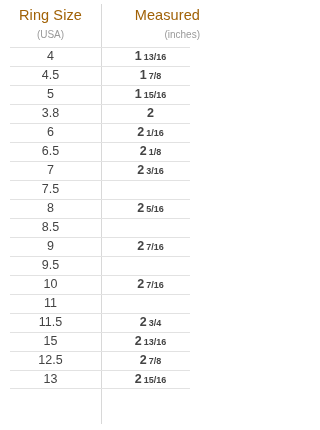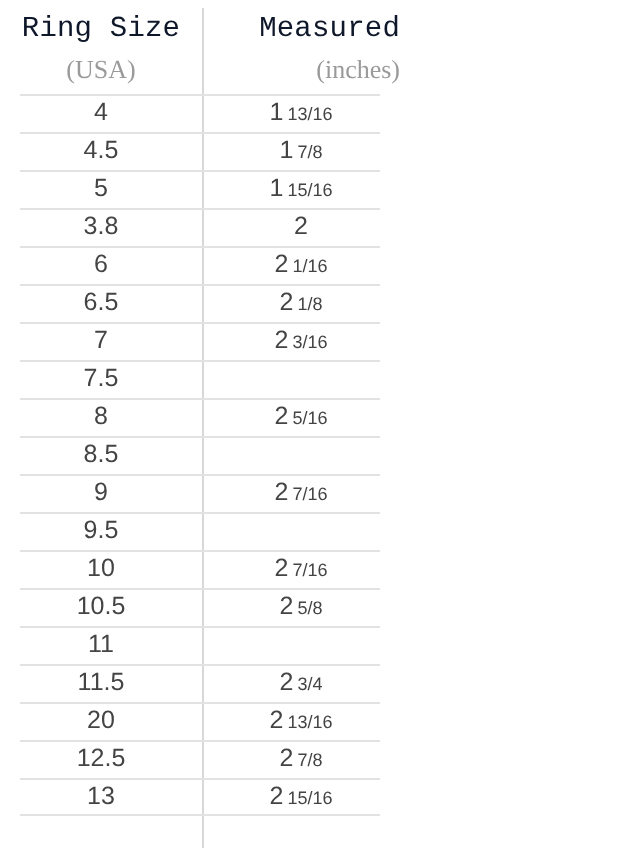--- a/index.html
+++ b/index.html
@@ -52,34 +52,32 @@
   }
   .head-cell.right {
     flex: 0 0 99px;
     text-align: right;
   }
 
   .head-title {
     display: block;
     font-size: 14.5px;
     line-height: 17px;
-    color: #0f172a;
+    color: #a16207;
     font-weight: 400;
     letter-spacing: .1px;
-    font-family: Liberation Mono, monospace;
   }
 
   .head-sub {
     display: block;
-    font-size: 13px;
+    font-size: 10px;
     line-height: 13px;
     color: #9a9a9a;
     font-weight: 400;
     margin-top: 4px;
-    font-family: Liberation Serif, serif;
   }
 
   .tbody {
     position: relative;
   }
 
   .row {
     display: flex;
     height: 19px;
     align-items: center;
@@ -110,20 +108,21 @@
     flex: 0 0 101px;
     text-align: center;
     box-sizing: border-box;
     font-size: 12.5px;
     color: #444444;
     line-height: 19px;
     white-space: nowrap;
   }
   .cell.right {
     flex: 0 0 99px;
+    font-weight: bold;
   }
 
   .whole {
     font-size: 12.5px;
     color: #444444;
   }
 
   .frac {
     font-size: 9px;
     color: #444444;
@@ -196,32 +195,28 @@
         <div class="cell right"><span class="whole">2</span><span class="frac">7/16</span></div>
       </div>
       <div class="row">
         <div class="cell">9.5</div>
       </div>
       <div class="row">
         <div class="cell">10</div>
         <div class="cell right"><span class="whole">2</span><span class="frac">7/16</span></div>
       </div>
       <div class="row">
-        <div class="cell">10.5</div>
-        <div class="cell right"><span class="whole">2</span><span class="frac">5/8</span></div>
-      </div>
-      <div class="row">
         <div class="cell">11</div>
       </div>
       <div class="row">
         <div class="cell">11.5</div>
         <div class="cell right"><span class="whole">2</span><span class="frac">3/4</span></div>
       </div>
       <div class="row">
-        <div class="cell">20</div>
+        <div class="cell">15</div>
         <div class="cell right"><span class="whole">2</span><span class="frac">13/16</span></div>
       </div>
       <div class="row">
         <div class="cell">12.5</div>
         <div class="cell right"><span class="whole">2</span><span class="frac">7/8</span></div>
       </div>
       <div class="row">
         <div class="cell">13</div>
         <div class="cell right"><span class="whole">2</span><span class="frac">15/16</span></div>
       </div>

